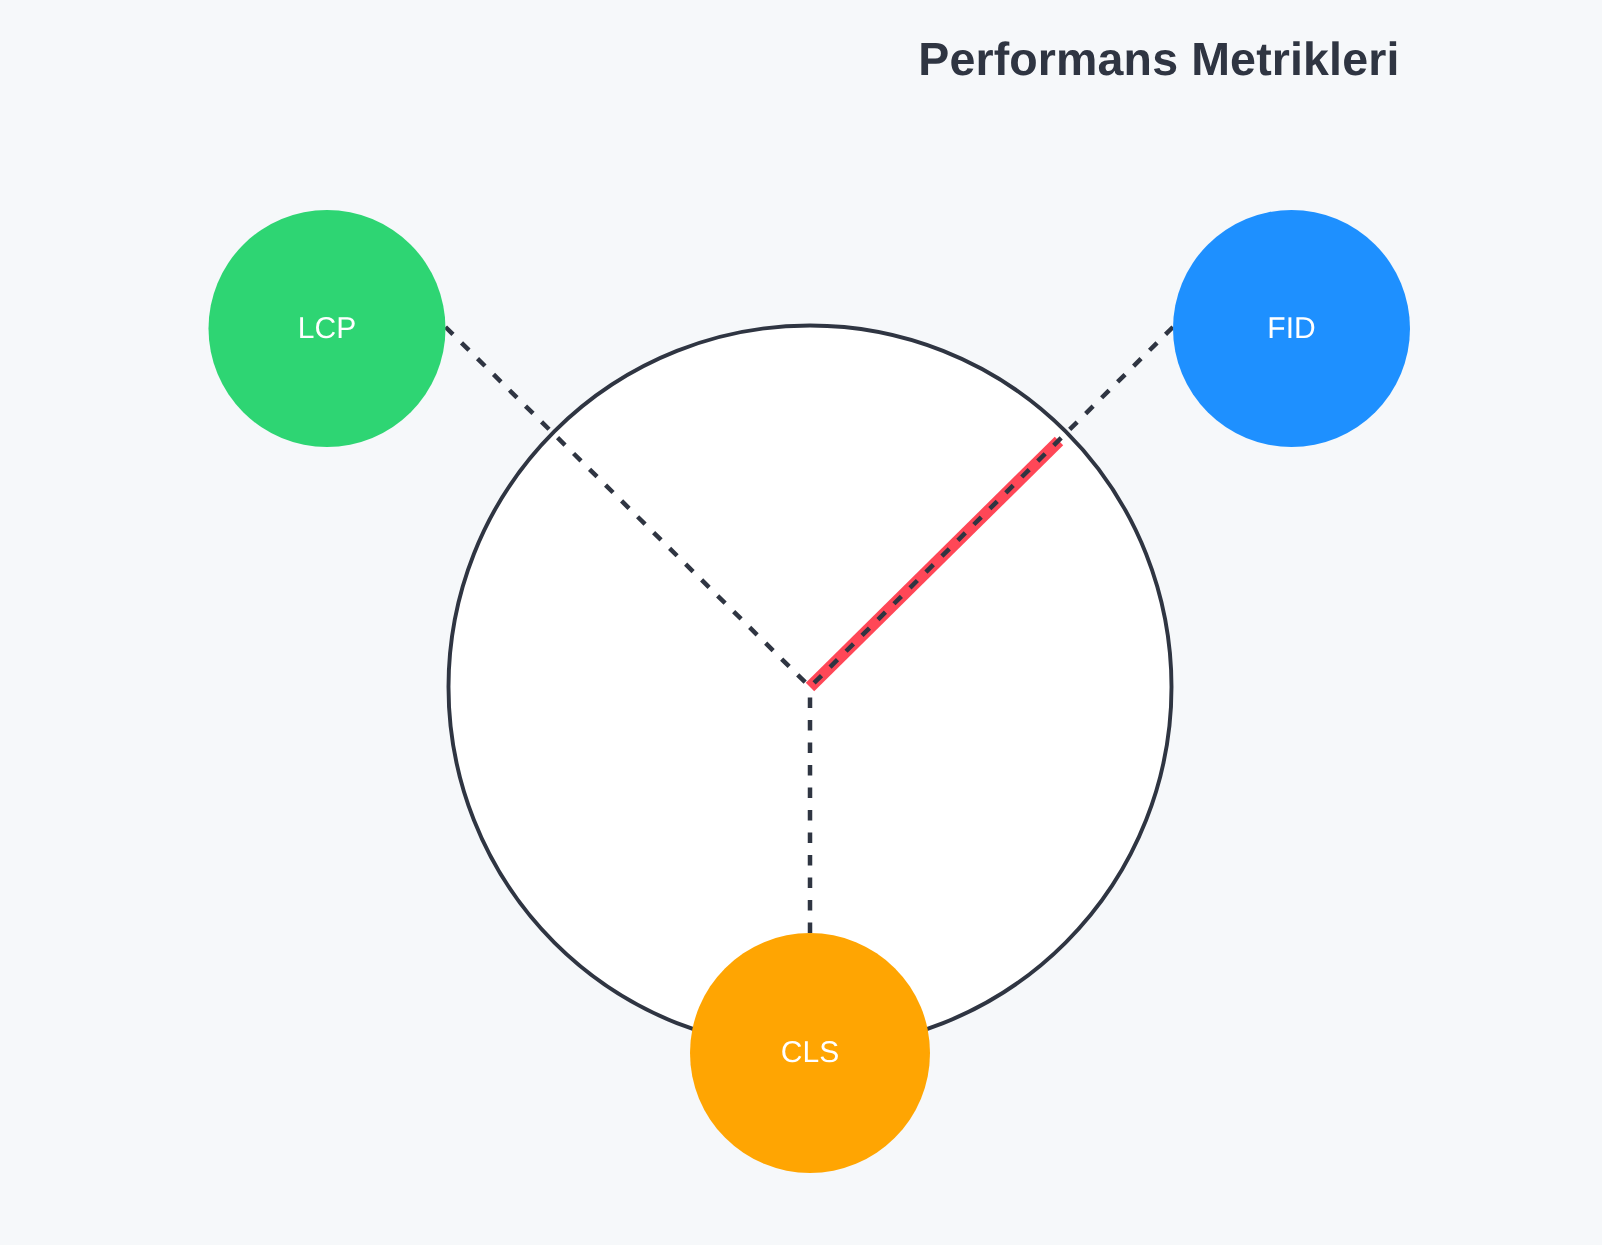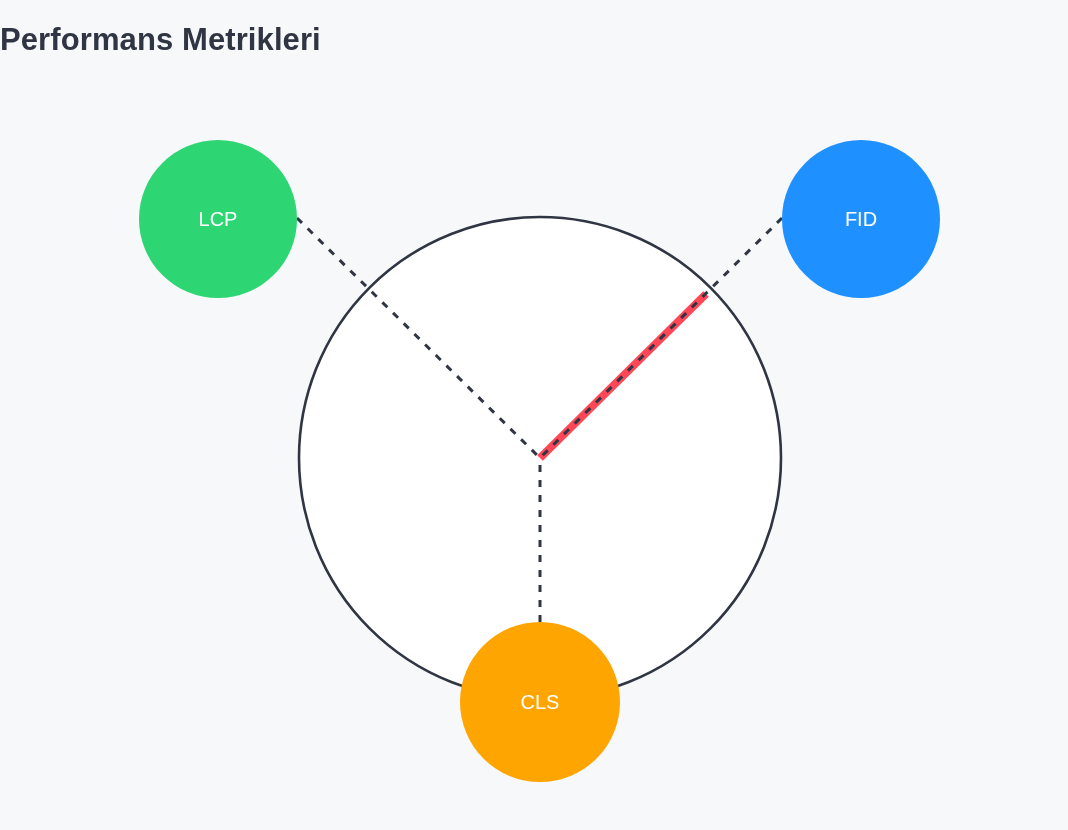--- a/index.html
+++ b/index.html
@@ -17,21 +17,21 @@
   #diagram-root {
     position: relative;
     width: 1068px;
     height: 830px;
   }
   #page-title {
     position: absolute;
     top: 22px;
     left: 0;
     width: 933px;
-    text-align: left;
+    text-align: right;
     font-size: 31px;
     font-weight: bold;
     color: #2f3542;
     letter-spacing: 0.1px;
     font-family: "Liberation Sans", sans-serif;
     white-space: nowrap;
   }
   #diagram-svg {
     position: absolute;
     top: 0;

